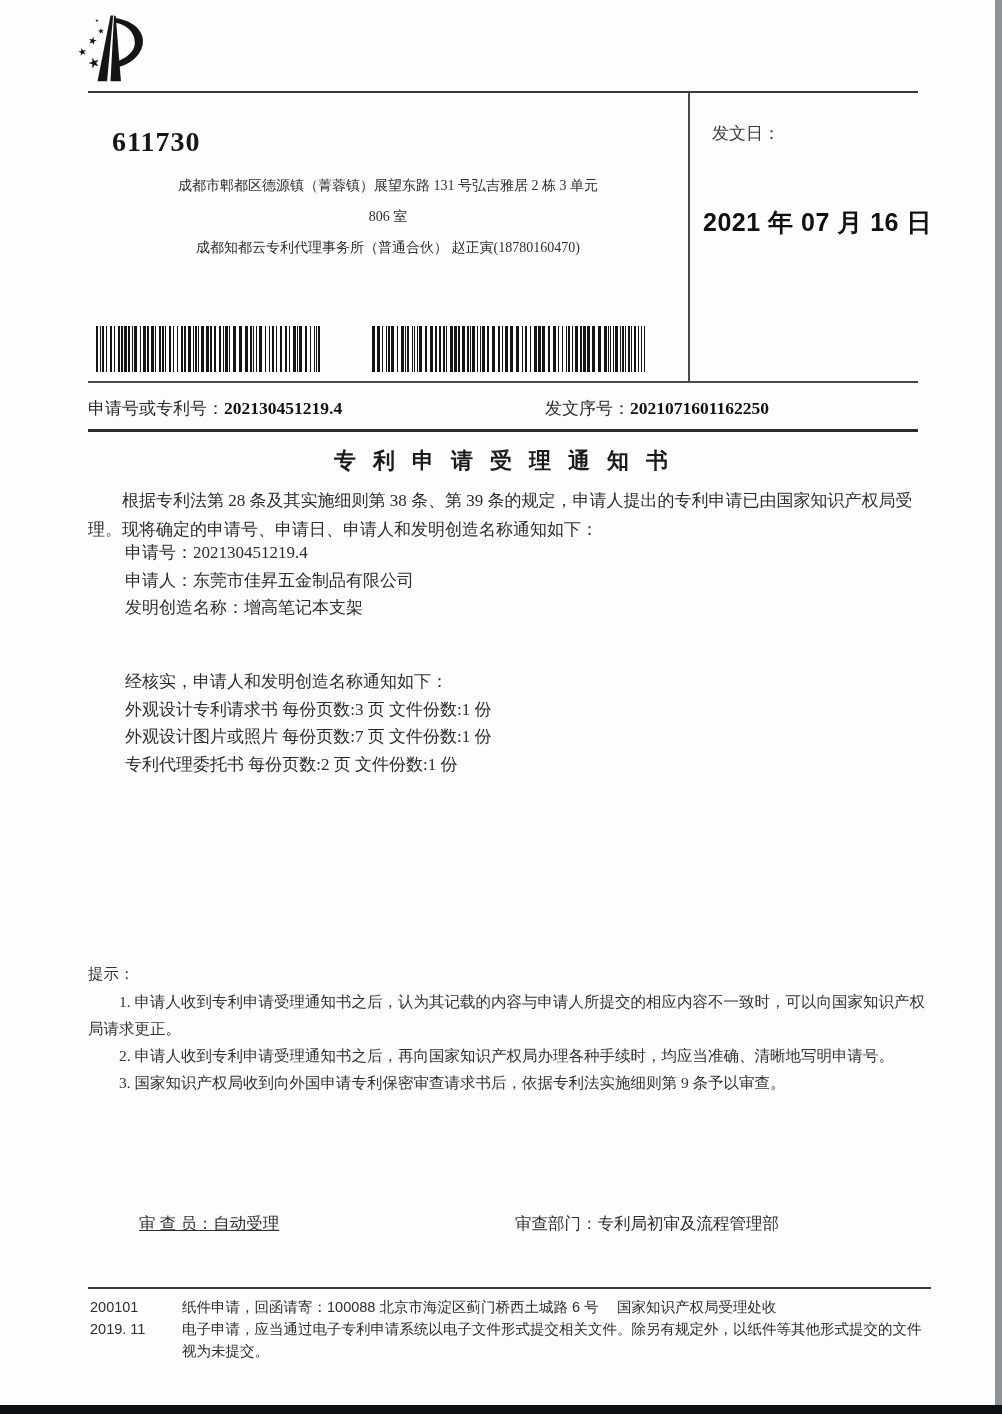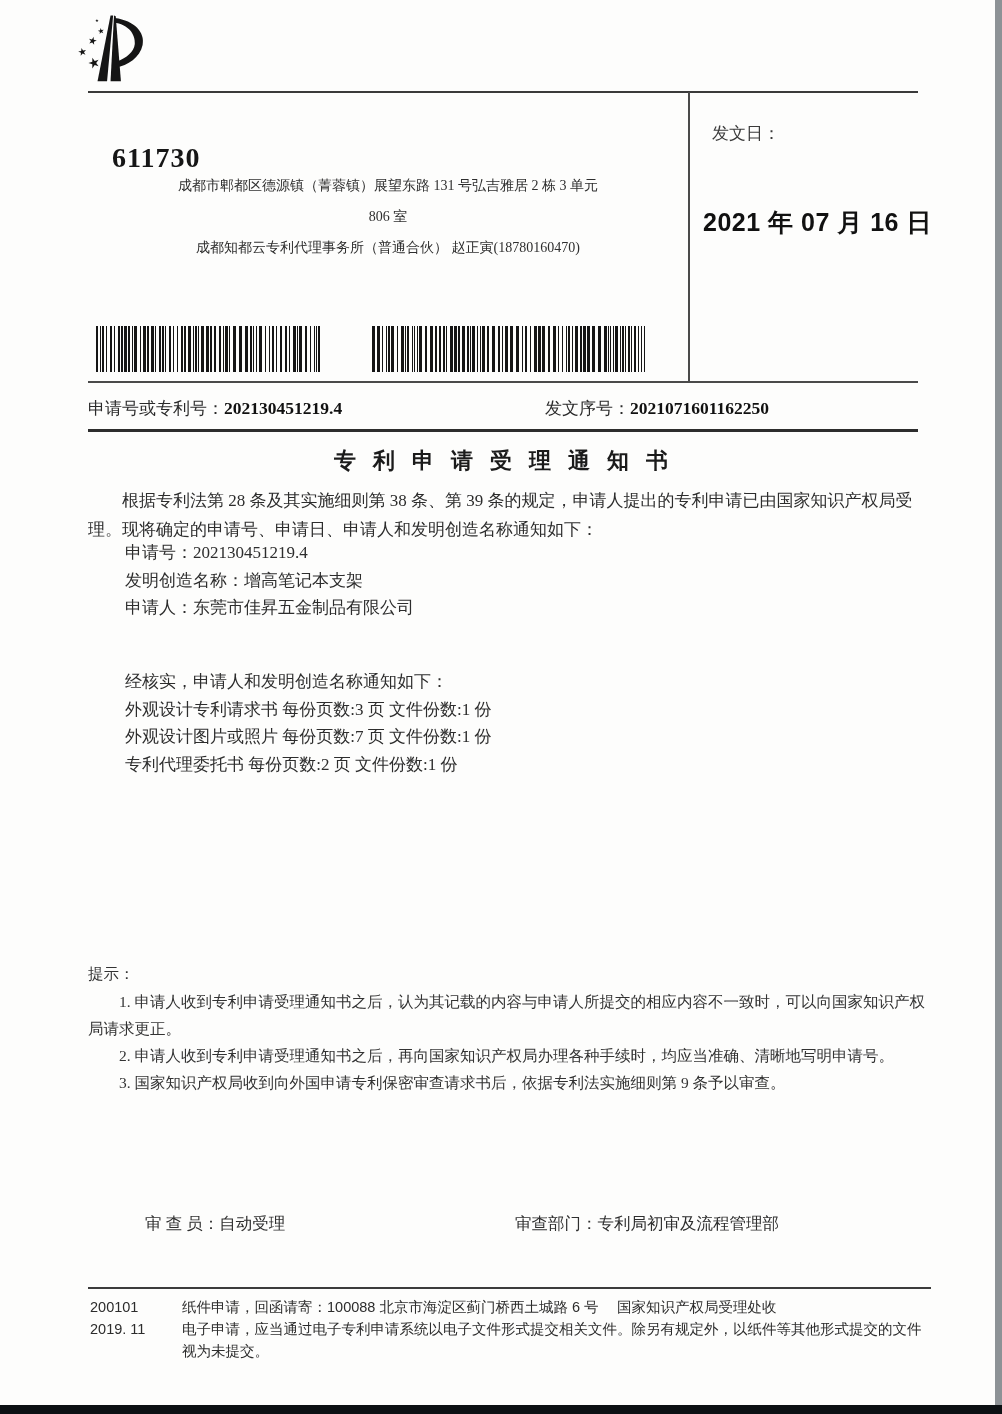--- a/index.html
+++ b/index.html
@@ -11,21 +11,21 @@
   
   .logo{position:absolute;left:68px;top:12px;width:92px;height:78px;}
   .org-title{
     position:absolute;left:0;top:38px;width:100%;text-align:center;
     font-family:"Liberation Sans","DejaVu Sans",sans-serif;
     font-weight:700;font-size:28px;letter-spacing:20px;text-indent:20px;color:#1d1d1d;
   }
   .header-rule{position:absolute;left:88px;top:91px;width:830px;height:2px;background:#3a3a3a;}
   .v-divider{position:absolute;left:688px;top:92px;width:2px;height:289px;background:#4a4a4a;}
   
-  .postal{position:absolute;left:112px;top:126px;font-size:28px;font-weight:700;color:#161616;letter-spacing:1px;margin-top:16px;}
+  .postal{position:absolute;left:112px;top:126px;font-size:28px;font-weight:700;color:#161616;letter-spacing:1px;}
   .addr{position:absolute;left:88px;top:170px;width:600px;text-align:center;
         font-size:14px;line-height:31px;color:#2e2e2e;}
   
   .dispatch-label{position:absolute;left:712px;top:122px;font-size:17px;color:#3a3a3a;}
   .dispatch-date{position:absolute;left:703px;top:206px;
         font-family:"Liberation Sans","DejaVu Sans",sans-serif;
         font-weight:600;font-size:25px;color:#111;letter-spacing:0.5px;}
   
   .barcode{position:absolute;top:326px;height:46px;font-size:0;white-space:nowrap;overflow:hidden;}
   .barcode i{display:inline-block;height:100%;background:#151515;vertical-align:top;}
@@ -46,21 +46,21 @@
   .intro{position:absolute;left:88px;top:487px;width:832px;
          font-size:17px;line-height:28.5px;text-indent:2em;color:#2d2d2d;}
   .fields{position:absolute;left:125px;top:539px;font-size:17px;line-height:27.5px;color:#2d2d2d;}
   .received{position:absolute;left:125px;top:668px;font-size:17px;line-height:27.6px;color:#2d2d2d;}
   
   .tips{position:absolute;left:88px;top:960px;width:845px;font-size:15.5px;line-height:27px;color:#333;}
   .tips .t-head{margin:0 0 1px 0;}
   .tips p{margin:0;text-indent:2em;}
   
   .signoff{position:absolute;left:0;top:1213px;width:100%;font-size:16.5px;color:#2f2f2f;}
-  .examiner{position:absolute;left:145px;top:0;}
+  .examiner{position:absolute;left:139px;top:0;text-decoration:underline;}
   .department{position:absolute;left:515px;top:0;}
   
   .footer-rule{position:absolute;left:88px;top:1287px;width:843px;height:2.4px;background:#3c3c3c;}
   .footer{position:absolute;left:0;top:1296px;width:100%;
           font-family:"Liberation Sans","DejaVu Sans",sans-serif;
           font-size:14.5px;line-height:22px;color:#2c2c2c;}
   .f-codes{position:absolute;left:90px;top:0;}
   .f-lines{position:absolute;left:182px;top:0;width:752px;}
   
   .scan-right{position:absolute;right:0;top:0;width:7px;height:100%;background:#8d9296;}
@@ -111,22 +111,22 @@
       <span>发文序号：</span><b>2021071601162250</b>
     </span>
   </div>
   <div class="rule-thick"></div>
 
   <div class="notice-title">专利申请受理通知书</div>
   <div class="intro">根据专利法第 28 条及其实施细则第 38 条、第 39 条的规定，申请人提出的专利申请已由国家知识产权局受理。现将确定的申请号、申请日、申请人和发明创造名称通知如下：</div>
 
   <div class="fields">
     <div><span>申请号：</span><span>202130451219.4</span></div>
+    <div><span>申请人：</span><span>东莞市佳昇五金制品有限公司</span></div>
     <div><span>发明创造名称：</span><span>增高笔记本支架</span></div>
-    <div><span>申请人：</span><span>东莞市佳昇五金制品有限公司</span></div>
   </div>
 
   <div class="received">
     <div>经核实，申请人和发明创造名称通知如下：</div>
     <div>外观设计专利请求书 每份页数:3 页  文件份数:1 份</div>
     <div>外观设计图片或照片 每份页数:7 页  文件份数:1 份</div>
     <div>专利代理委托书 每份页数:2 页  文件份数:1 份</div>
   </div>
 
   <div class="tips">

